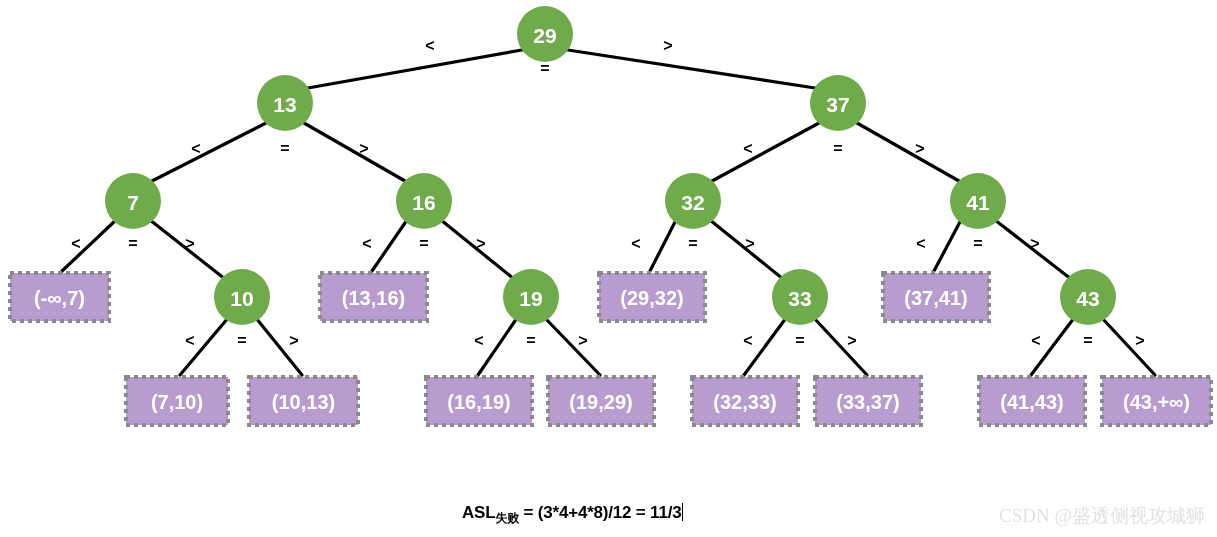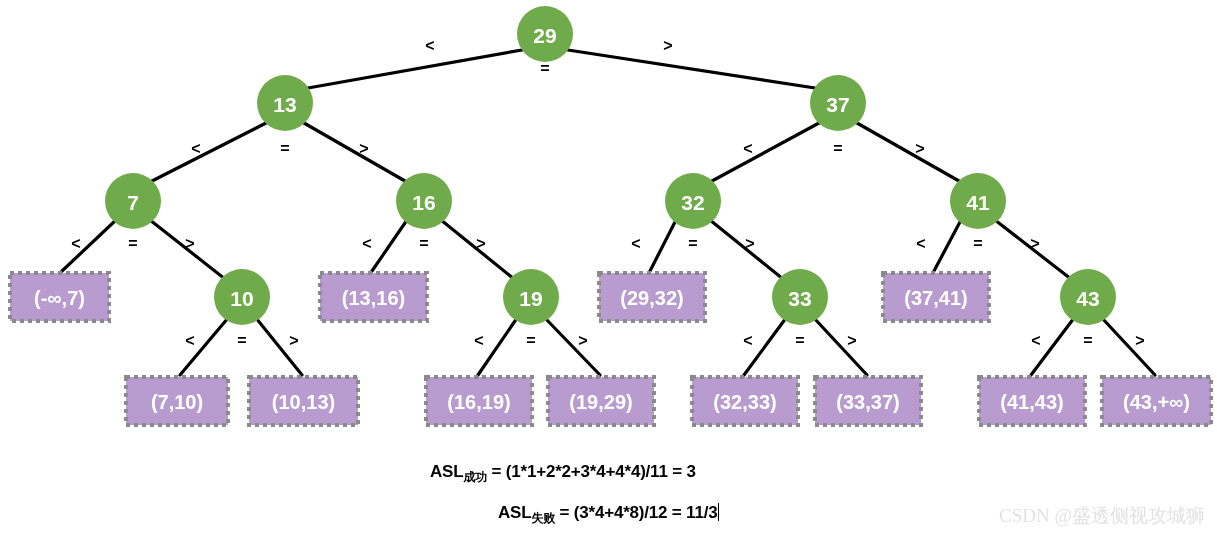--- a/index.html
+++ b/index.html
@@ -252,23 +252,20 @@
         <text x="583" y="340" class="edge-op">&gt;</text>
         <text x="748" y="340" class="edge-op">&lt;</text>
         <text x="800" y="340" class="edge-op">=</text>
         <text x="852" y="340" class="edge-op">&gt;</text>
         <text x="1036" y="340" class="edge-op">&lt;</text>
         <text x="1088" y="340" class="edge-op">=</text>
         <text x="1140" y="340" class="edge-op">&gt;</text>
       </g>
   </svg>
 
-  <div class="formula" id="formula-success" style="left:430px; top:462px;">
-    <span>ASL</span><span class="sub">成功</span><span> = (1*1+2*2+3*4+4*4)/11 = 3</span>
-  </div>
-
-  <div class="formula" id="formula-failure" style="left:462px; top:503px;margin-left:36px;">
+
+  <div class="formula" id="formula-failure" style="left:462px; top:503px;">
     <span>ASL</span><span class="sub">失败</span><span> = (3*4+4*8)/12 = 11/3</span><span class="caret"></span>
   </div>
 
   <div id="watermark">CSDN @盛透侧视攻城狮</div>
 
 </div>
 
 </body></html>

